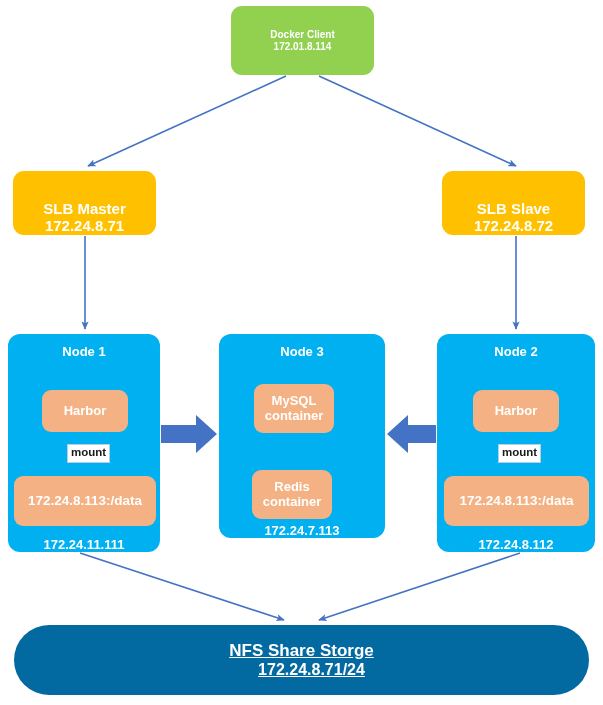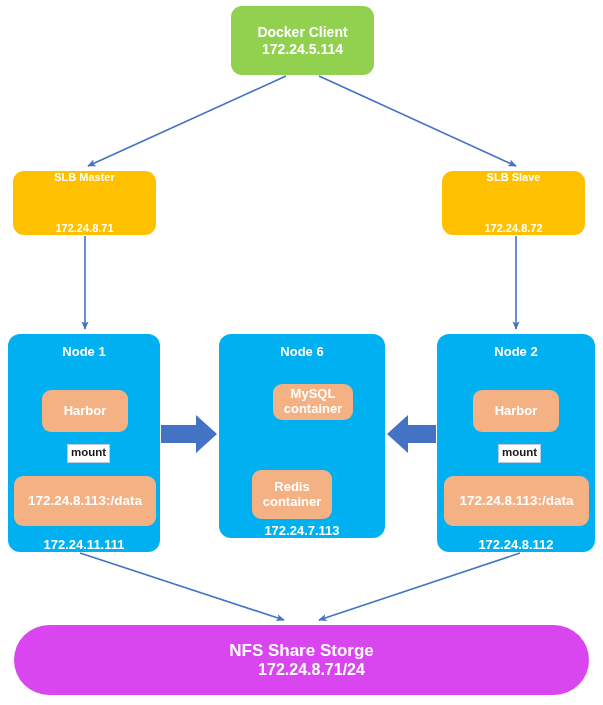--- a/index.html
+++ b/index.html
@@ -41,32 +41,32 @@
 
   
   .client-box {
     left: 231px;
     top: 6px;
     width: 143px;
     height: 69px;
     background: #92D050;
     border-radius: 11px;
     justify-content: center;
-    font-size: 14px;
+    font-size: 10px;
   }
 
   
   .slb-box {
     top: 171px;
     width: 143px;
     height: 64px;
     background: #FFC000;
     border-radius: 11px;
-    justify-content: space-between;
-    font-size: 11px;
+    justify-content: flex-end;
+    font-size: 15px;
   }
   .slb-master { left: 13px; }
   .slb-slave  { left: 442px; }
 
   
   .node-box {
     top: 334px;
     background: #00B0F0;
     border-radius: 12px;
     padding-top: 10px;
@@ -90,21 +90,21 @@
     color: #ffffff;
     font-weight: bold;
     font-size: 13px;
     text-align: center;
     line-height: 1.15;
   }
   .harbor-1 { left: 34px;  top: 56px;  width: 86px;  height: 42px; }
   .data-1   { left: 6px;   top: 142px; width: 142px; height: 50px; font-size: 13.5px; }
   .harbor-2 { left: 36px;  top: 56px;  width: 86px;  height: 42px; }
   .data-2   { left: 7px;   top: 142px; width: 145px; height: 50px; font-size: 13.5px; }
-  .mysql-c  { left: 54px;  top: 50px;  width: 80px;  height: 36px; }
+  .mysql-c  { left: 35px;  top: 50px;  width: 80px;  height: 49px; }
   .redis-c  { left: 33px;  top: 136px; width: 80px;  height: 49px; }
 
   .mount-label {
     position: absolute;
     background: #ffffff;
     border: 1px solid #b9cde5;
     color: #1a1a1a;
     font-size: 11.5px;
     font-weight: bold;
     line-height: 1;
@@ -113,24 +113,25 @@
   }
   .mount-1 { left: 59px; top: 110px; }
   .mount-2 { left: 61px; top: 110px; }
 
   
   .nfs-box {
     left: 14px;
     top: 625px;
     width: 575px;
     height: 70px;
-    background: #d946ef;
+    background: #0369a1;
     border-radius: 35px;
     justify-content: center;
     font-size: 17px;
+    text-decoration: underline;
   }
   .nfs-box .line2 { font-size: 16px; margin-left: 20px; }
 </style>
 </head>
 <body>
 
 <div id="diagram">
 
   <svg id="edges" viewBox="0 0 603 705" width="603" height="705">
     <defs>
@@ -176,21 +177,21 @@
       <path d="M79.5,467 L90.5,467 L85,478 Z" fill="#5B6FB0"></path>
     </g>
     <g>
       <line x1="516" y1="432" x2="516" y2="471" stroke="#5B6FB0" stroke-width="1.5"></line>
       <path d="M510.5,467 L521.5,467 L516,478 Z" fill="#5B6FB0"></path>
     </g>
   </svg>
 
   <div class="node client-box">
     <span>Docker Client</span>
-    <span>172.24.5.114</span>
+    <span>172.01.8.114</span>
   </div>
 
   <div class="node slb-box slb-master">
     <span>SLB Master</span>
     <span>172.24.8.71</span>
   </div>
 
   <div class="node slb-box slb-slave">
     <span>SLB Slave</span>
     <span>172.24.8.72</span>
@@ -202,21 +203,21 @@
     <div class="inner-box harbor-1">
       <span>Harbor</span>
     </div>
     <div class="mount-label mount-1">mount</div>
     <div class="inner-box data-1">
       <span>172.24.8.113:/data</span>
     </div>
   </div>
 
   <div class="node node-box node-3">
-    <span class="node-title">Node 6</span>
+    <span class="node-title">Node 3</span>
     <span class="node-title">172.24.7.113</span>
     <div class="inner-box mysql-c">
       <span>
         <span>MySQL</span><br>
         <span>container</span>
       </span>
     </div>
     <div class="inner-box redis-c">
       <span>
         <span>Redis</span><br>

